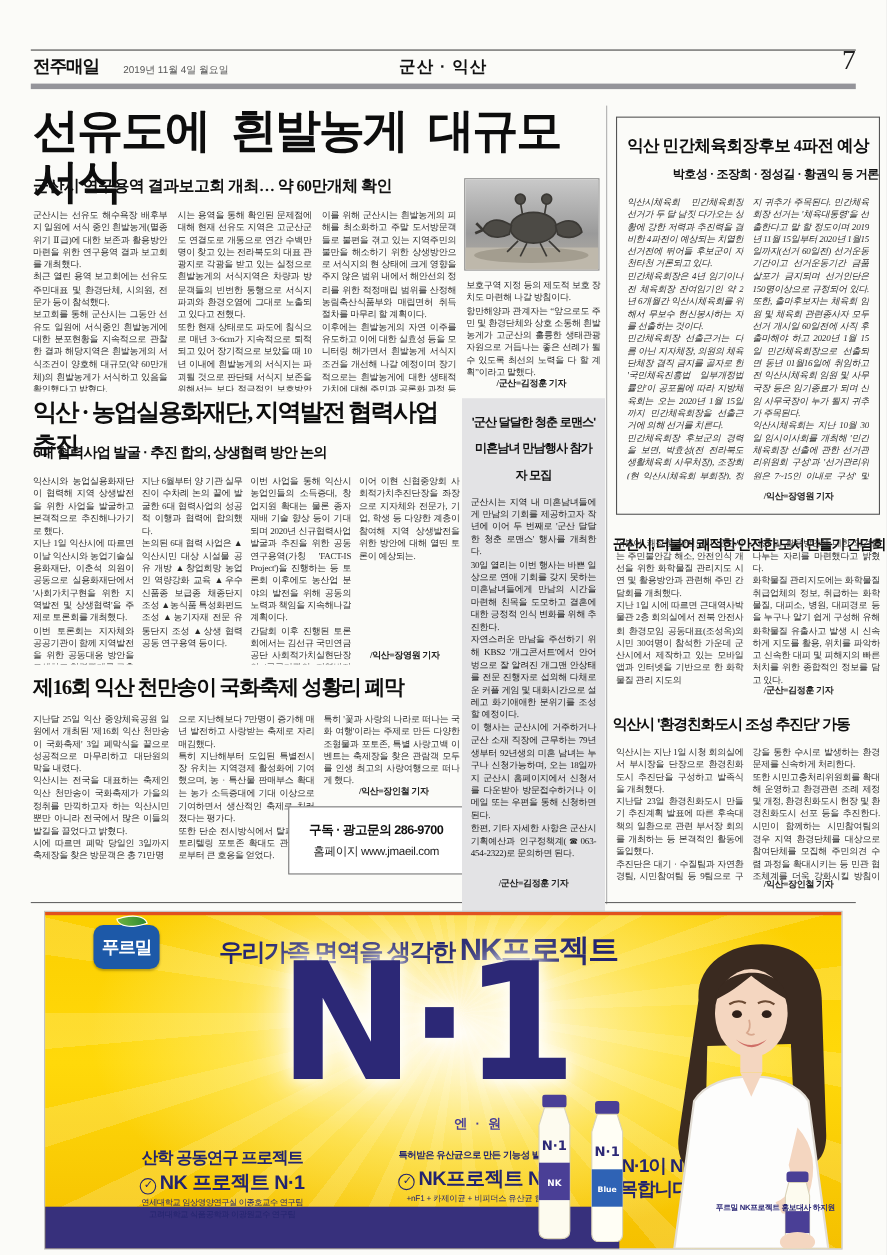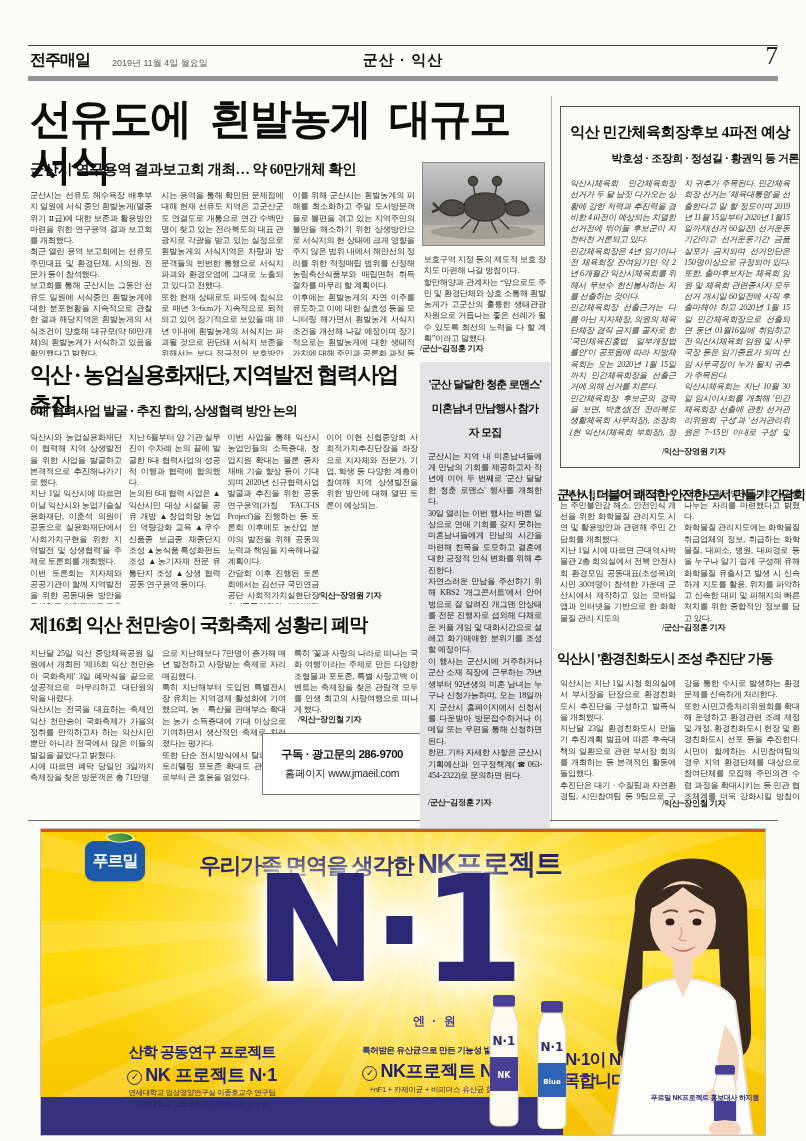--- a/index.html
+++ b/index.html
@@ -4,21 +4,21 @@
 <style>
   html,body{margin:0;padding:0;background:#e8e8e8;}
   #page{position:relative;width:806px;height:1141px;background:#fbfbf8;overflow:hidden;
         font-family:"Liberation Serif","DejaVu Serif",serif;color:#1a1a1a;}
   .abs{position:absolute;}
   .gothic{font-family:"Liberation Sans","DejaVu Sans",sans-serif;}
   .jt{text-align:justify;white-space:pre-line;letter-spacing:-0.2px;}
   .bt{font-size:8.2px;line-height:11.3px;color:#2b2b2b;}
   .cols{display:flex;}
   .cols>div{flex:1;overflow:hidden;}
-  .byl{font-size:8.2px;color:#222;text-align:left;font-weight:bold;letter-spacing:-0.3px;}
+  .byl{font-size:8.2px;color:#222;text-align:center;font-weight:bold;letter-spacing:-0.3px;}
 
   
   .top-hairline{left:28px;top:45px;width:750px;height:1px;background:#444;}
   .brand{left:30px;top:50px;font-size:16px;font-weight:900;letter-spacing:-1px;color:#111;}
   .hdate{left:112px;top:57px;font-size:9px;color:#555;}
   .hsection{left:0;right:0;top:51px;text-align:center;font-size:15px;font-weight:800;letter-spacing:1px;color:#111;}
   .pageno{right:28px;top:42px;font-size:25px;color:#222;font-weight:400;}
   .header-bar{left:28px;top:76px;width:750px;height:5px;background:#94949a;}
   .vdivider{left:551px;top:96px;width:1px;height:726px;background:#b0b0b0;}
   .bottom-rule{left:28px;top:820px;width:750px;height:1px;background:#666;}

